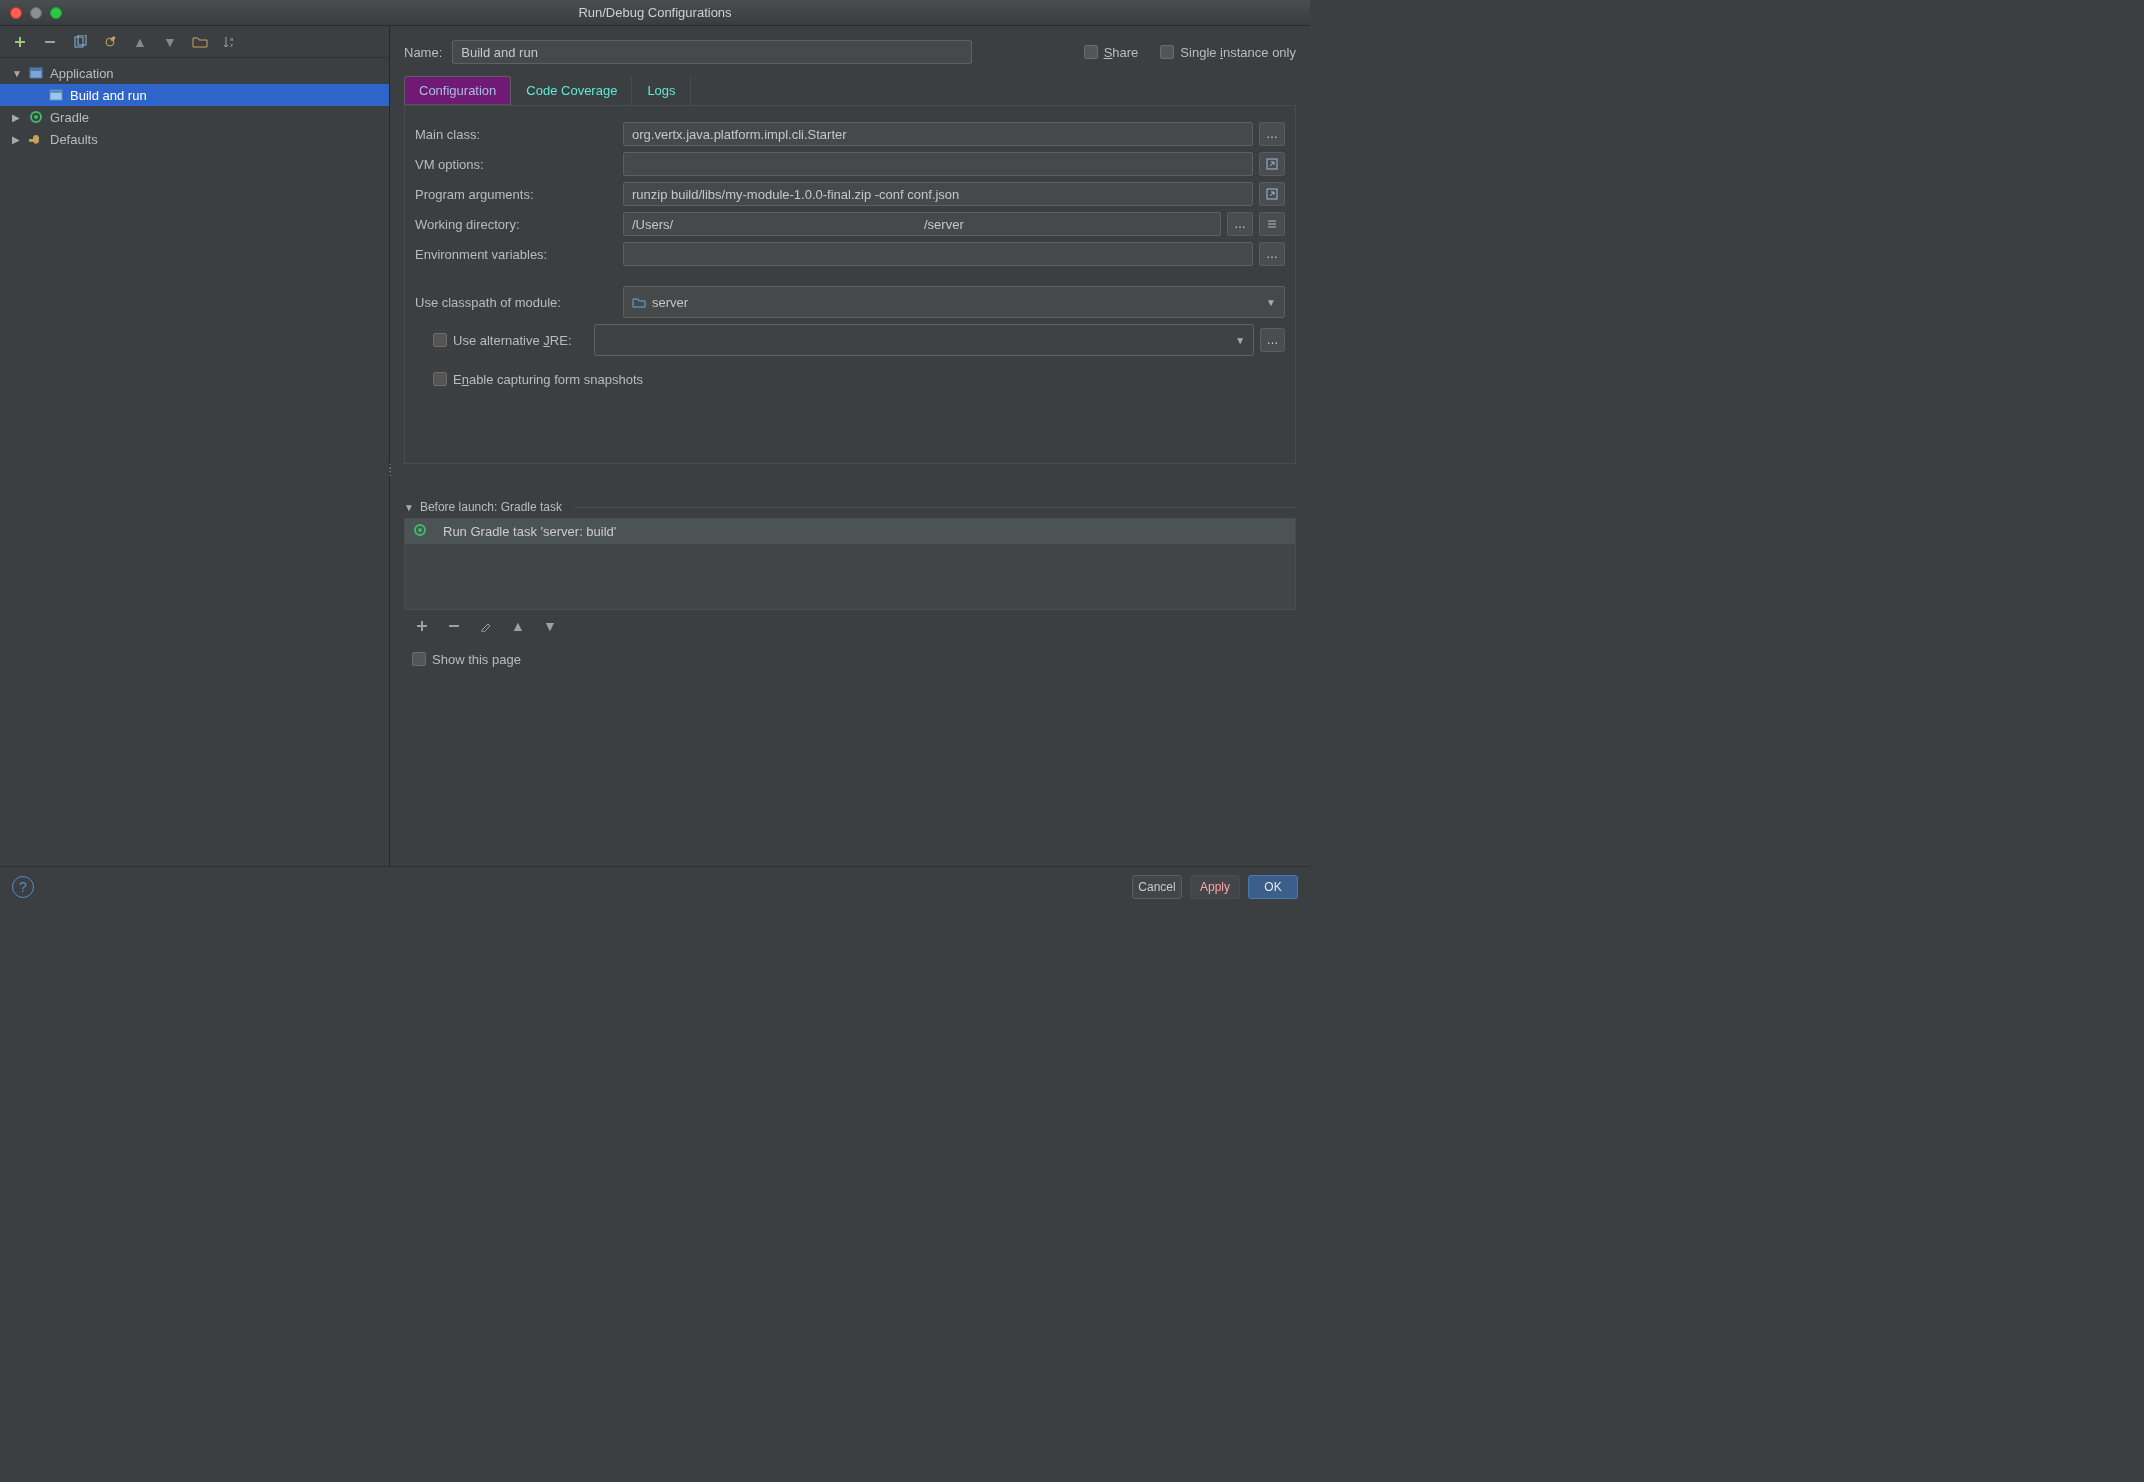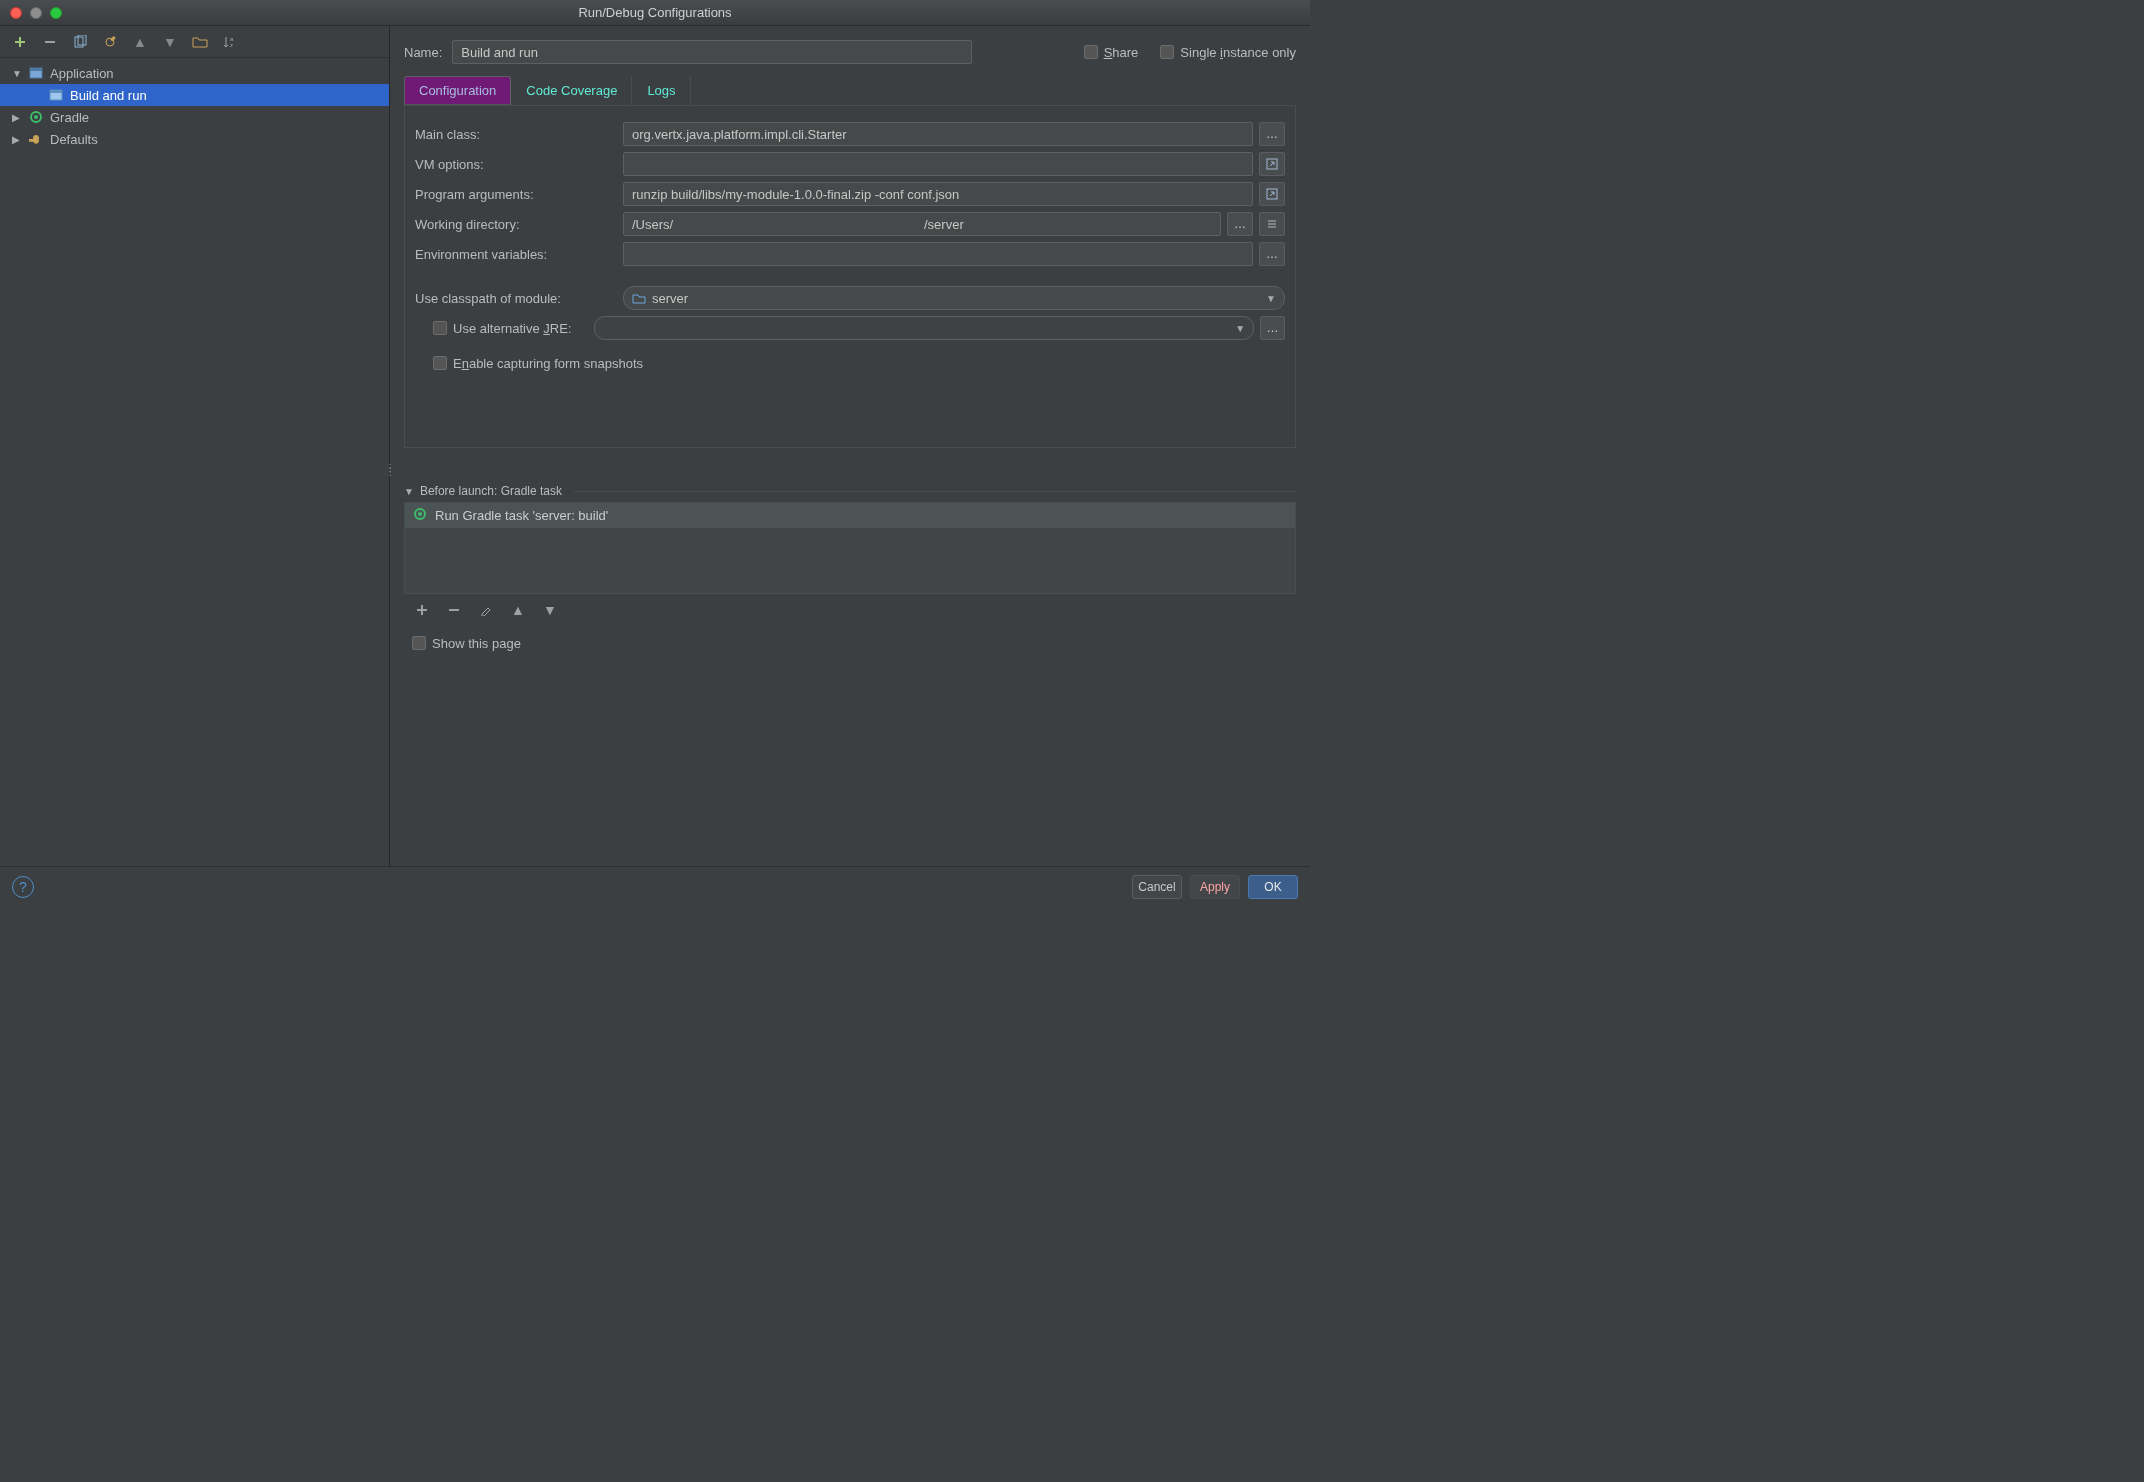--- a/index.html
+++ b/index.html
@@ -77,31 +77,31 @@
   .tab:not(.active){ color:#5eead4; border-right:1px solid #4a4c4d; }
 
   
   .config-body { border:1px solid #4a4c4d; border-top:none; padding:10px 10px 10px 10px; background:#3c3f41; }
   .form-row { display:flex; align-items:center; margin:6px 0; gap:8px; }
   .form-label { width:200px; color:#bbb; }
   .form-field { flex:1; display:flex; align-items:center; gap:6px; }
   .small-btn { width:26px; height:24px; background:#4a4d4f; border:1px solid #5a5c5e; color:#ccc; display:flex; align-items:center; justify-content:center; cursor:pointer; font-size:12px; border-radius:2px;}
   .select-like {
     background:#45494a; border:1px solid #5e6060; color:#c7c7c7;
-    height:24px; padding: 0 8px; font-size:13px; border-radius:11px;
+    height:32px; padding: 0 8px; font-size:13px; border-radius:2px;
     display:flex; align-items:center; justify-content:space-between; width:100%;
   }
   .caret-down { font-size:10px; color:#aaa; }
 
   
   .before-launch { margin-top: 36px; }
   .bl-header { display:flex; align-items:center; gap:6px; color:#bbb; font-size:12px; }
   .bl-header .twisty { font-size:10px; color:#aaa; }
   .bl-list { border:1px solid #4a4c4d; background:#424546; margin-top:4px; height:92px; overflow:auto; }
-  .bl-item { display:flex; align-items:center; gap:8px; padding:4px 8px; color:#ccc; }
+  .bl-item { display:flex; align-items:center; gap:16px; padding:4px 8px; color:#ccc; }
   .bl-item.sel { background:#4c5355; }
   .bl-toolbar { display:flex; align-items:center; gap:12px; padding:6px 8px 8px 8px; color:#aaa; }
   .show-page { padding: 8px 8px; }
 
   
   .grip {
     position:absolute; left:-5px; top:440px; color:#888; font-size:10px; line-height:4px; letter-spacing:-2px;
   }
 
   

